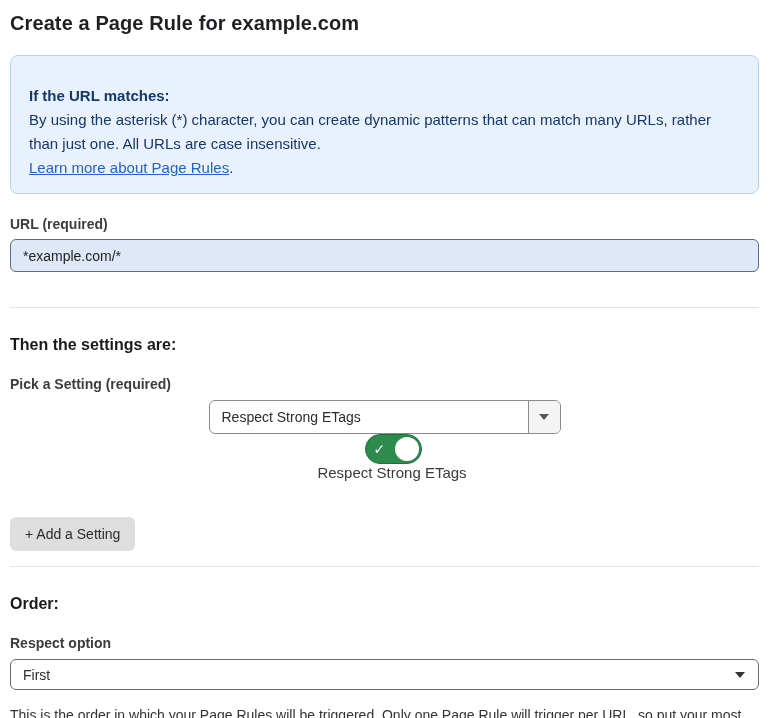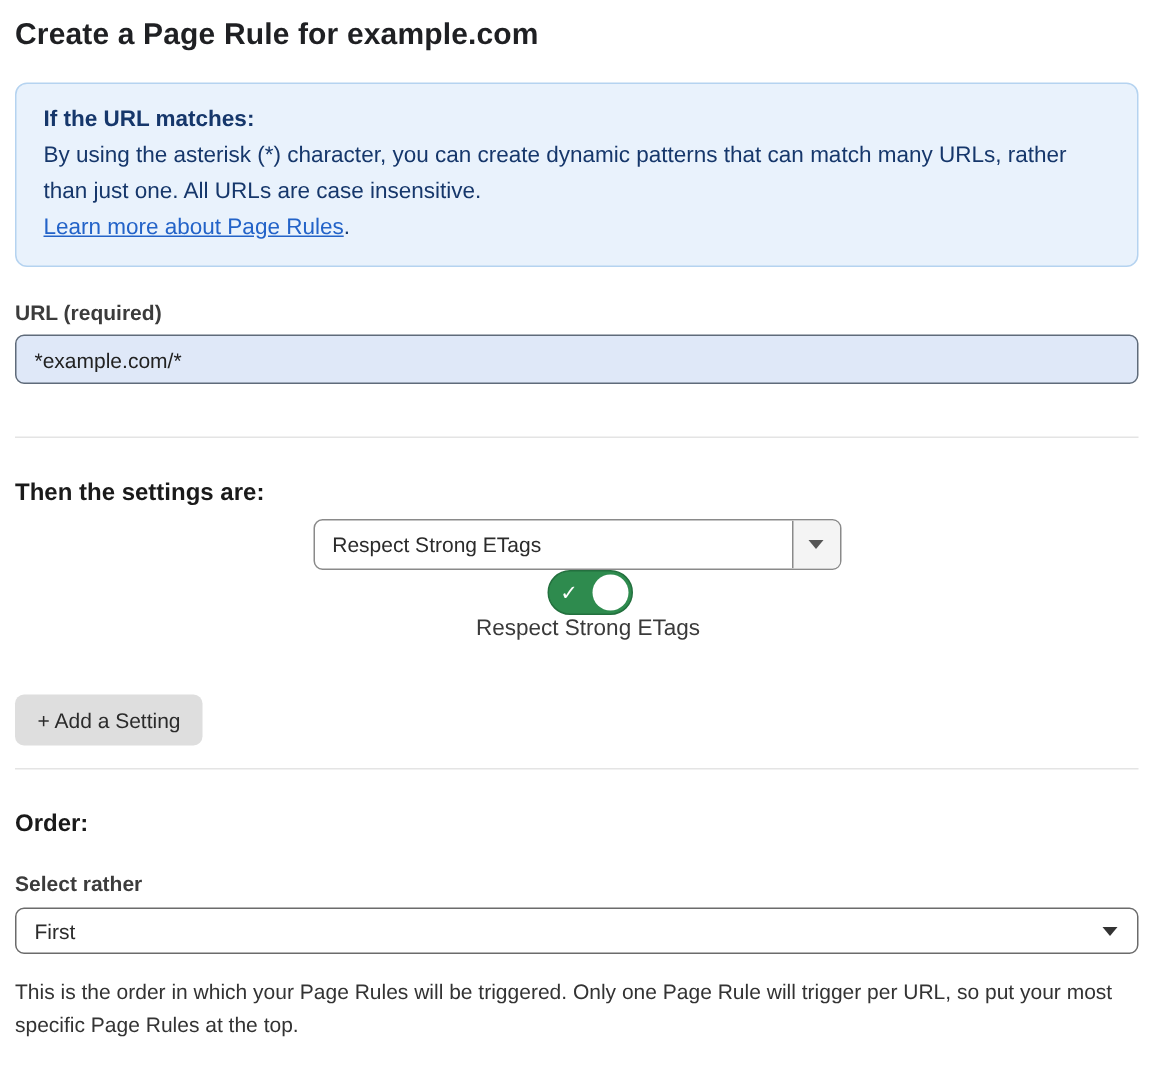--- a/index.html
+++ b/index.html
@@ -24,21 +24,21 @@
   .info-box {
     margin-top: 20px;
     background: #e9f2fc;
     border: 1px solid #b5d3f0;
     border-radius: 8px;
     padding: 12px 18px 13px 18px;
     color: #16376b;
     font-size: 15px;
     line-height: 24px;
   }
-  .info-box .info-heading { font-weight: 700; }
+  .info-box .info-heading { font-weight: 700; margin-top: 16px; }
   .info-box a.info-link {
     color: #2363c8;
     text-decoration: underline;
     cursor: pointer;
   }
 
   .field-label {
     font-size: 14px;
     color: #3c3c3c;
     margin-top: 22px;
@@ -224,20 +224,21 @@
     <div><a class="info-link">Learn more about Page Rules</a><span>.</span></div>
   </div>
 
   <div class="field-label">URL (required)</div>
   <input class="url-input" type="text" value="*example.com/*" style="">
 
   <hr class="divider divider-1">
 
   <div class="section-heading">Then the settings are:</div>
 
+  <div class="field-label">Pick a Setting (required)</div>
 
   <div class="setting-row">
     <div class="setting-select">
       <div class="select-value">Respect Strong ETags</div>
       <div class="select-arrow-seg">
         <span class="tri-down"></span>
       </div>
     </div>
 
     <div class="toggle">
@@ -246,21 +247,21 @@
     </div>
     <span class="toggle-label">Respect Strong ETags</span>
   </div>
 
   <button class="btn btn-gray btn-add">+ Add a Setting</button>
 
   <hr class="divider divider-2">
 
   <div class="section-heading">Order:</div>
 
-  <div class="field-label">Select rather</div>
+  <div class="field-label">Respect option</div>
 
   <div class="order-select">
     <span>First</span>
     <span class="tri-down"></span>
   </div>
 
   <div class="help-text">This is the order in which your Page Rules will be triggered. Only one Page Rule will trigger per URL, so put your most specific Page Rules at the top.</div>
 
   <hr class="divider divider-3">
 

